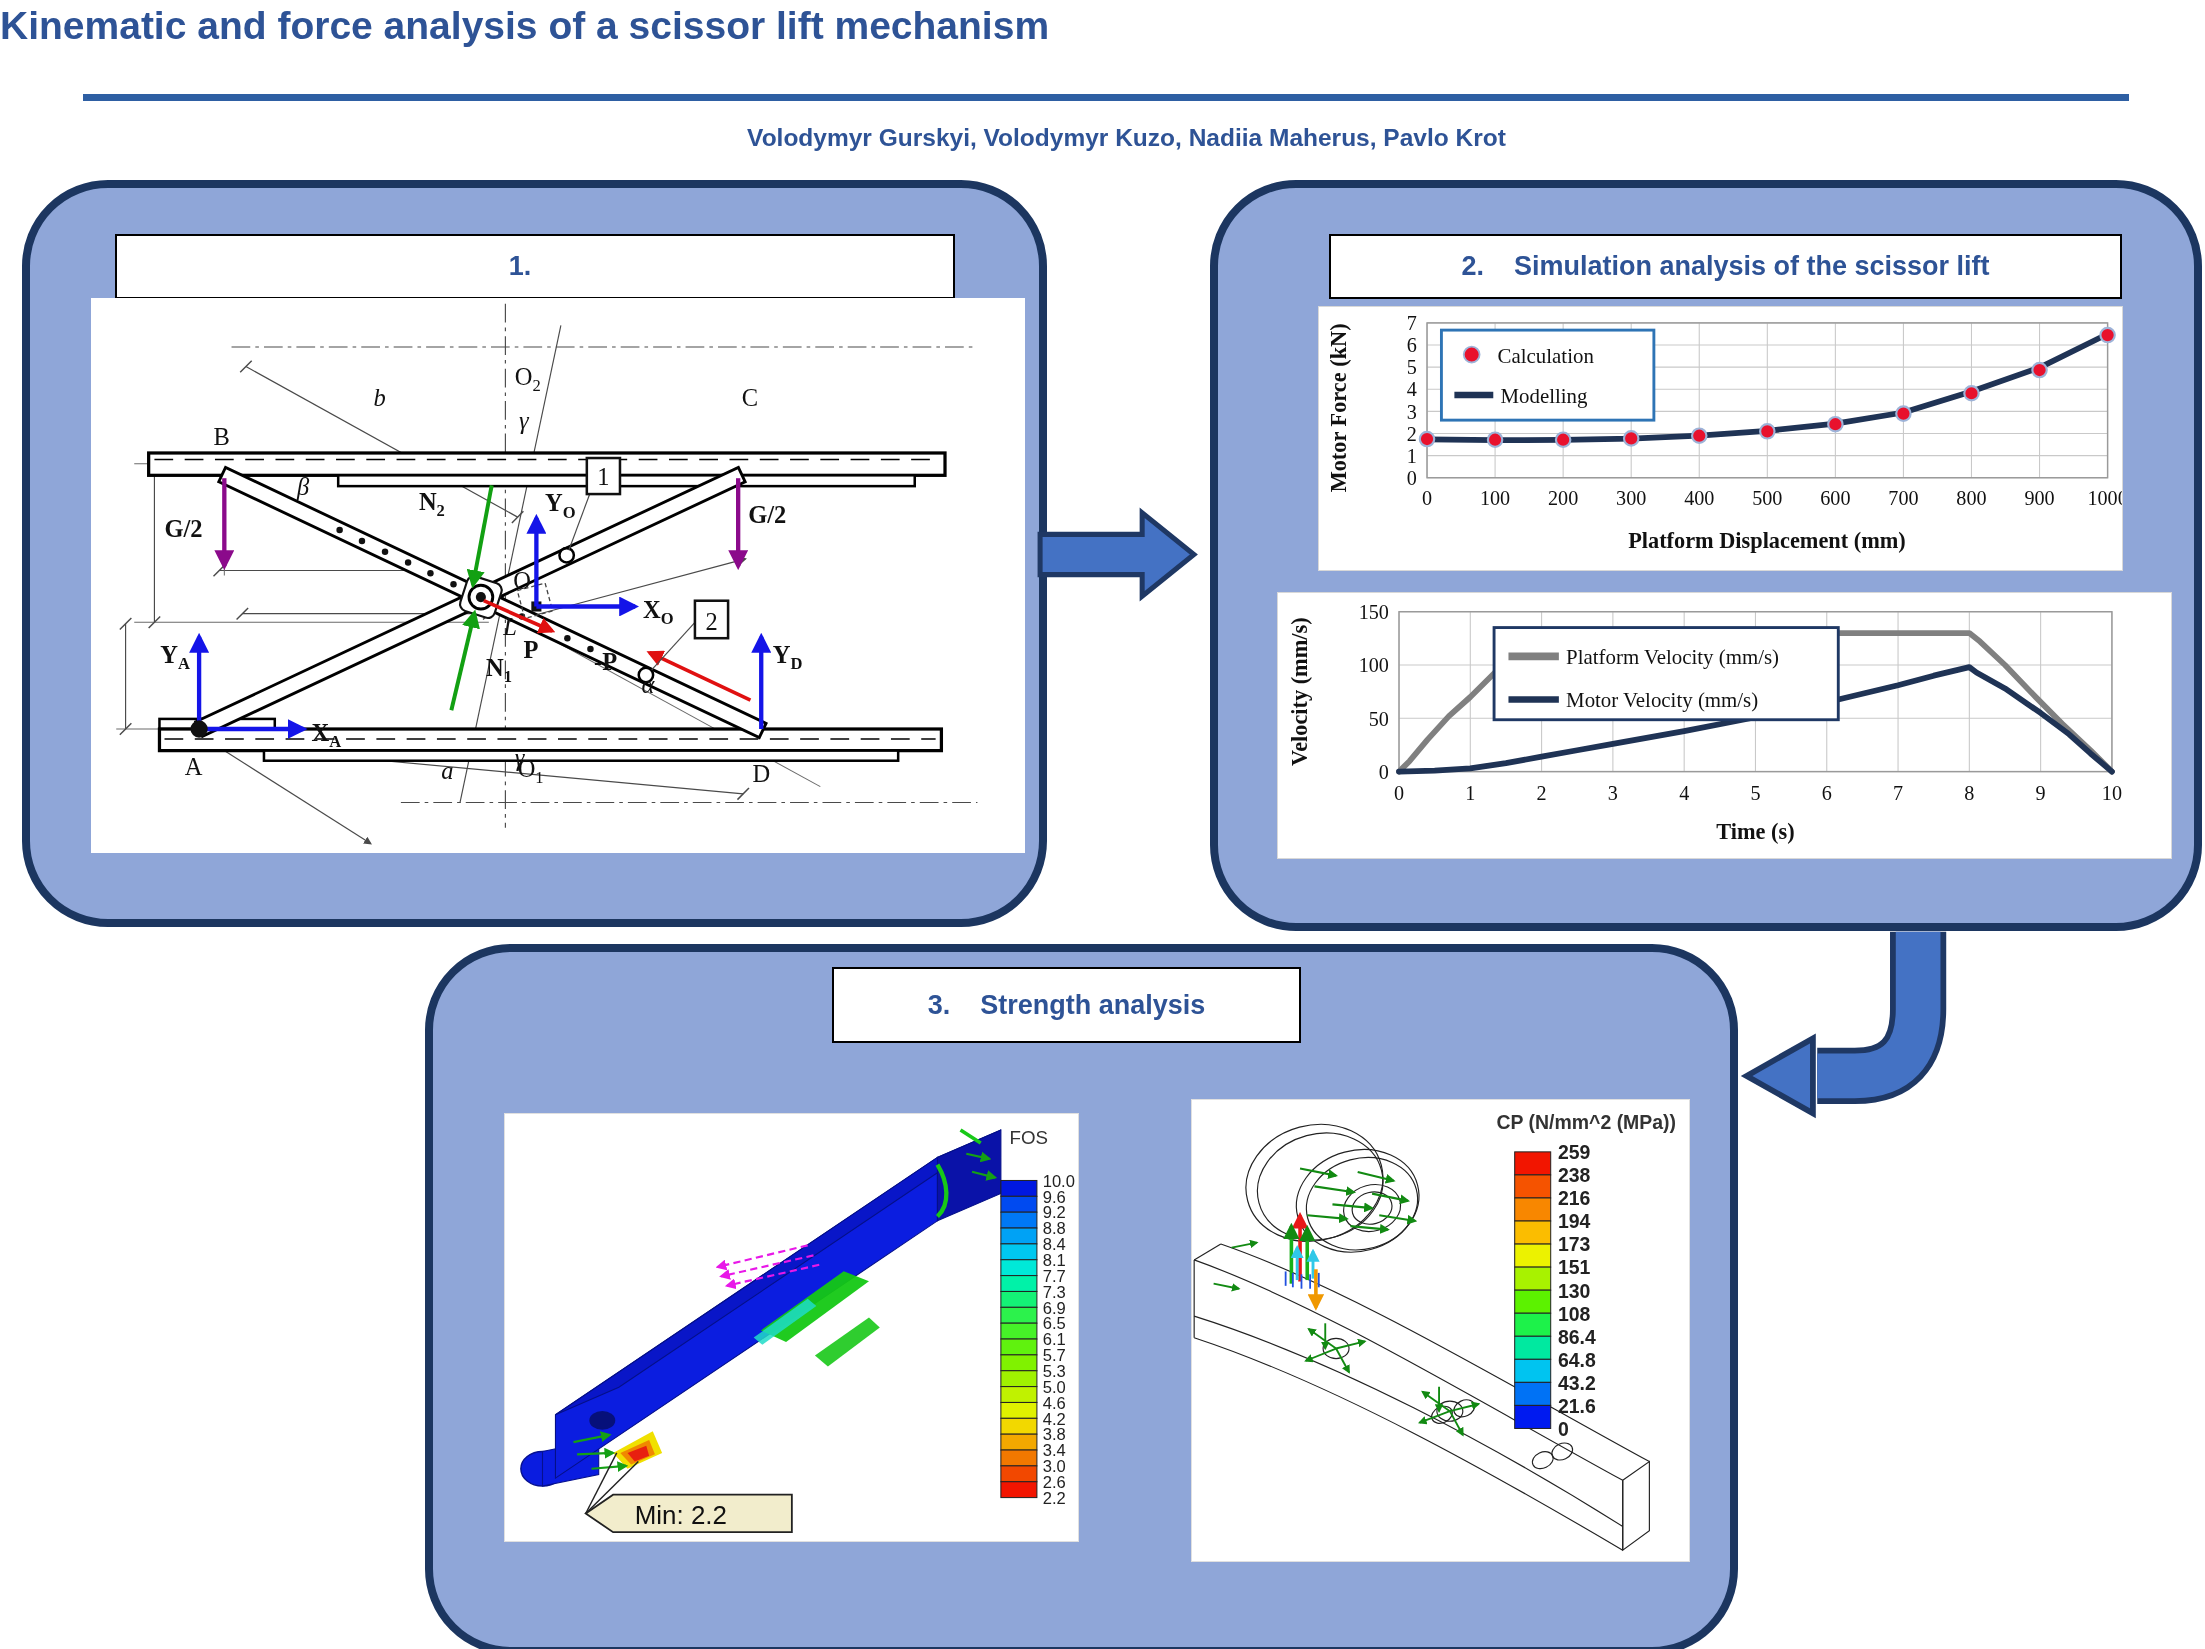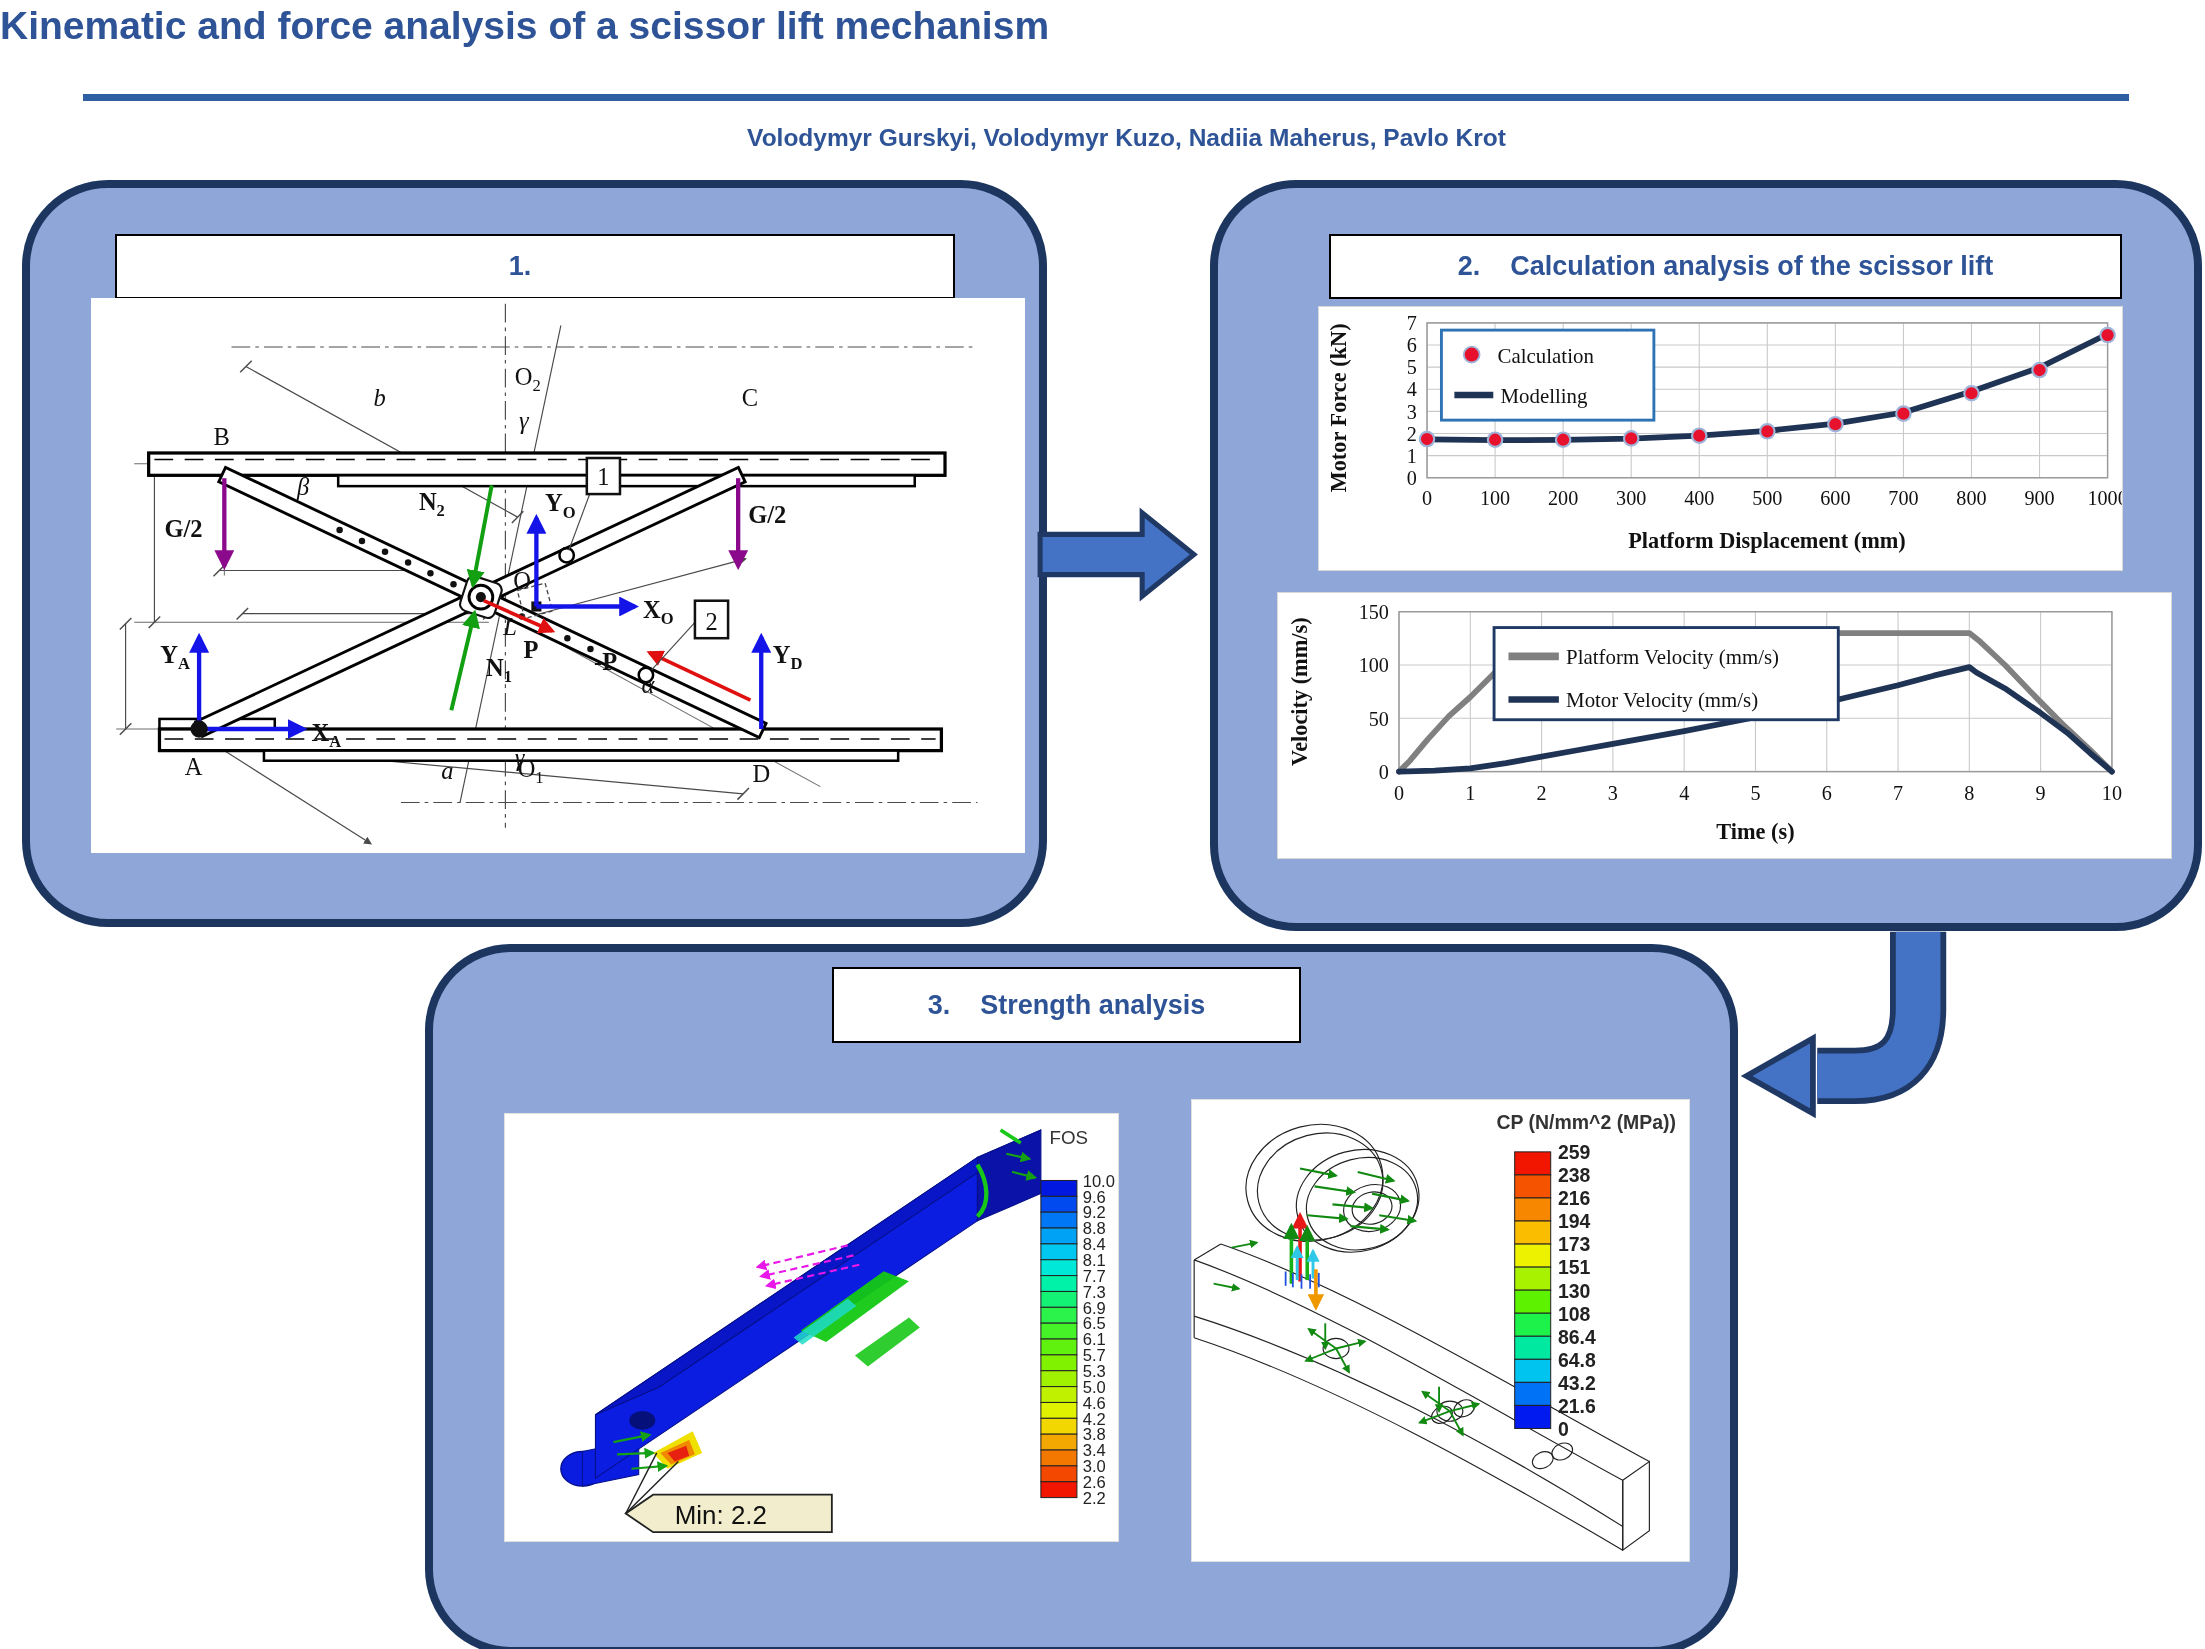--- a/index.html
+++ b/index.html
@@ -18,21 +18,21 @@
               display:flex;align-items:center;justify-content:center;
               font-size:27px;font-weight:bold;color:#2e5396;}
   .sec-header .hnum{margin-right:30px;}
   .hd1{left:115px;top:234px;width:836px;height:61px;}
   .hd2{left:1329px;top:234px;width:789px;height:61px;}
   .hd3{left:832px;top:967px;width:465px;height:72px;}
   .whitebox{position:absolute;background:#ffffff;}
   .diagram-box{left:91px;top:298px;width:934px;height:555px;}
   .chart1-box{left:1318px;top:306px;width:803px;height:263px;border:0.7px solid #d8d8d8;}
   .chart2-box{left:1277px;top:592px;width:893px;height:265px;border:0.7px solid #d8d8d8;}
-  .fea-left-box{left:504px;top:1113px;width:573px;height:427px;border:0.7px solid #e0e0e0;padding-left:40px;}
+  .fea-left-box{left:504px;top:1113px;width:573px;height:427px;border:0.7px solid #e0e0e0;}
   .fea-right-box{left:1191px;top:1099px;width:497px;height:461px;border:0.7px solid #e0e0e0;font-weight:bold;}
   .flow-arrow{position:absolute;}
   .fa-right{left:1034px;top:497px;width:166px;height:115px;}
   .fa-curved{left:1725px;top:926px;width:245px;height:209px;}
   svg{display:block;}
   
   .dthin{stroke:#4a4a4a;stroke-width:1.6;fill:none;}
   .dthin2{stroke:#6a6a6a;stroke-width:1.4;fill:none;}
   .dashdot{stroke-dasharray:26 7 5 7;}
   .steel{fill:#ffffff;stroke:#000000;}
@@ -221,21 +221,21 @@
 
   <div class="flow-arrow fa-right">
     <svg viewBox="0 0 230 160" width="166" height="115">
       <polygon points="8,52 150,52 150,22 222,80 150,138 150,108 8,108" fill="#4472c4" stroke="#1f3864" stroke-width="7"></polygon>
     </svg>
   </div>
 
   <div class="panel panel2"></div>
   <div class="sec-header hd2">
     <span class="hnum">2.</span>
-    <span>Calculation analysis of the scissor lift</span>
+    <span>Simulation analysis of the scissor lift</span>
   </div>
 
   <div class="whitebox chart1-box">
     <svg id="chart1" viewBox="0 0 1115 365" width="803" height="263">
       <g class="g-grid">
           <line x1="150" y1="22" x2="150" y2="237" class="grid"></line>
           <line x1="244.5" y1="22" x2="244.5" y2="237" class="grid"></line>
           <line x1="339" y1="22" x2="339" y2="237" class="grid"></line>
           <line x1="433.5" y1="22" x2="433.5" y2="237" class="grid"></line>
           <line x1="528" y1="22" x2="528" y2="237" class="grid"></line>

